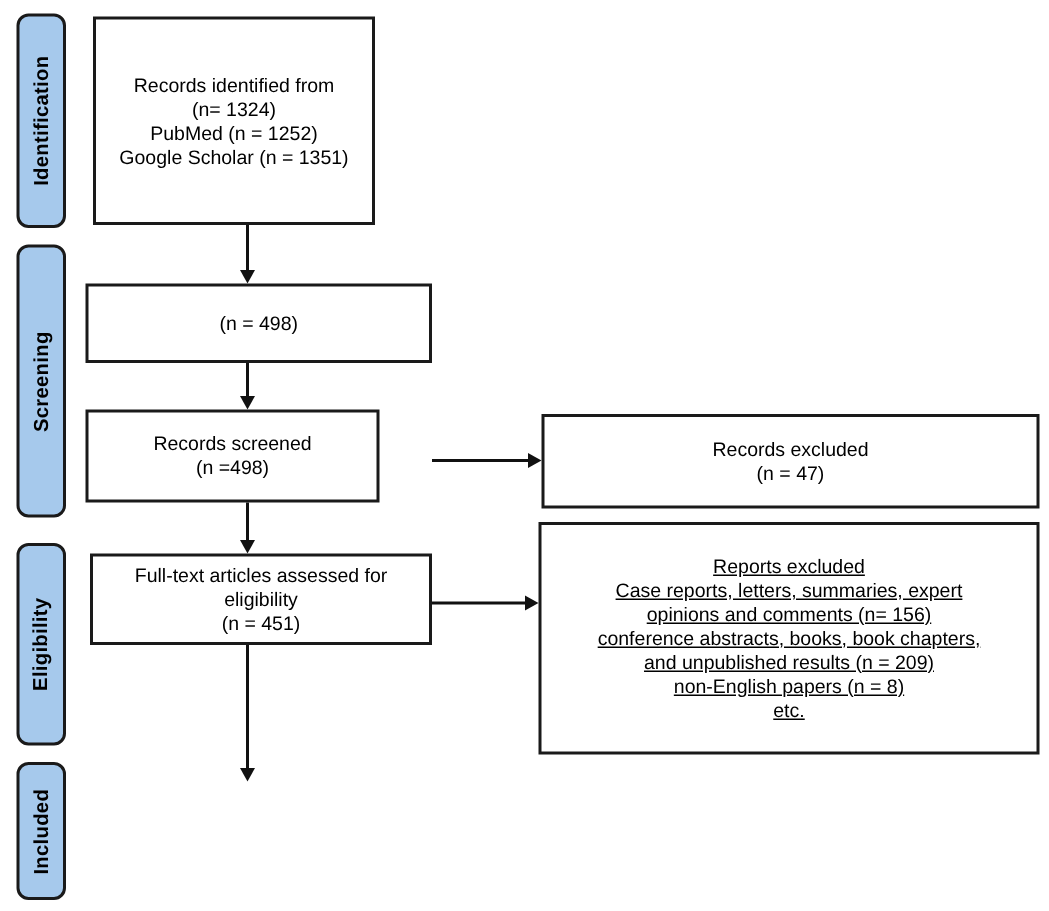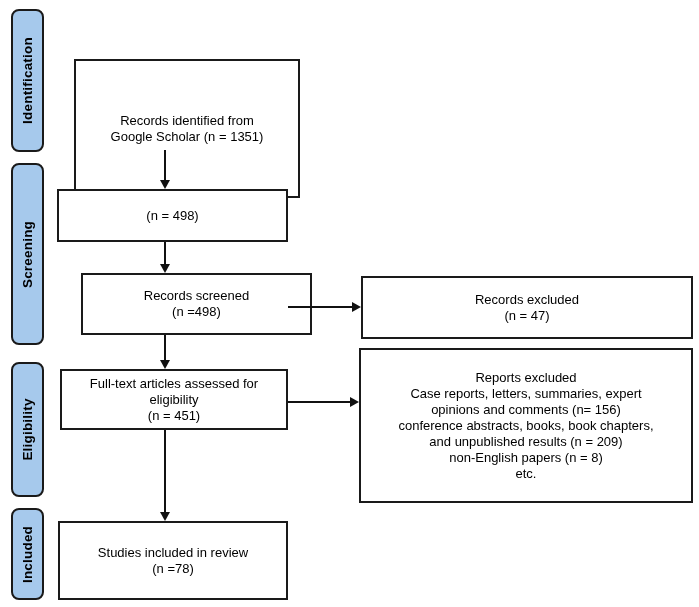--- a/index.html
+++ b/index.html
@@ -97,51 +97,49 @@
   <div class="stage" style="top:163px; height:182px;">
     <span class="stage-text">Screening</span>
   </div>
   <div class="stage" style="top:362px; height:135px;">
     <span class="stage-text">Eligibility</span>
   </div>
   <div class="stage" style="top:508px; height:92px;">
     <span class="stage-text">Included</span>
   </div>
 
-  <div class="box" style="left:74px; top:11px; width:226px; height:139px;margin-top:48px;">
+  <div class="box" style="left:62px; top:11px; width:188px; height:139px;">
     <div class="line">Records identified from</div>
+    <div class="line">(n= 1324)</div>
+    <div class="line">PubMed (n = 1252)</div>
     <div class="line">Google Scholar (n = 1351)</div>
   </div>
 
   <div class="box" style="left:57px; top:189px; width:231px; height:53px;">
     <div class="line">(n = 498)</div>
   </div>
 
-  <div class="box" style="left:57px; top:273px; width:231px; height:62px;margin-left:24px;">
+  <div class="box" style="left:57px; top:273px; width:196px; height:62px;">
     <div class="line">Records screened</div>
     <div class="line">(n =498)</div>
   </div>
 
   <div class="box" style="left:60px; top:369px; width:228px; height:61px;">
     <div class="line">Full-text articles assessed for</div>
     <div class="line">eligibility</div>
     <div class="line">(n = 451)</div>
   </div>
 
-  <div class="box" style="left:58px; top:521px; width:230px; height:79px;">
-    <div class="line">Studies included in review</div>
-    <div class="line">(n =78)</div>
-  </div>
 
   <div class="box" style="left:361px; top:276px; width:332px; height:63px;">
     <div class="line">Records excluded</div>
     <div class="line">(n = 47)</div>
   </div>
 
-  <div class="box" style="left:359px; top:348px; width:334px; height:155px;">
+  <div class="box" style="left:359px; top:348px; width:334px; height:155px;text-decoration:underline;">
     <div class="line">Reports excluded</div>
     <div class="line">Case reports, letters, summaries, expert</div>
     <div class="line">opinions and comments (n= 156)</div>
     <div class="line">conference abstracts, books, book chapters,</div>
     <div class="line">and unpublished results (n = 209)</div>
     <div class="line">non-English papers (n = 8)</div>
     <div class="line">etc.</div>
   </div>
 
   <div class="arrow-v" style="left:164px; top:150px; height:30px;"></div>

